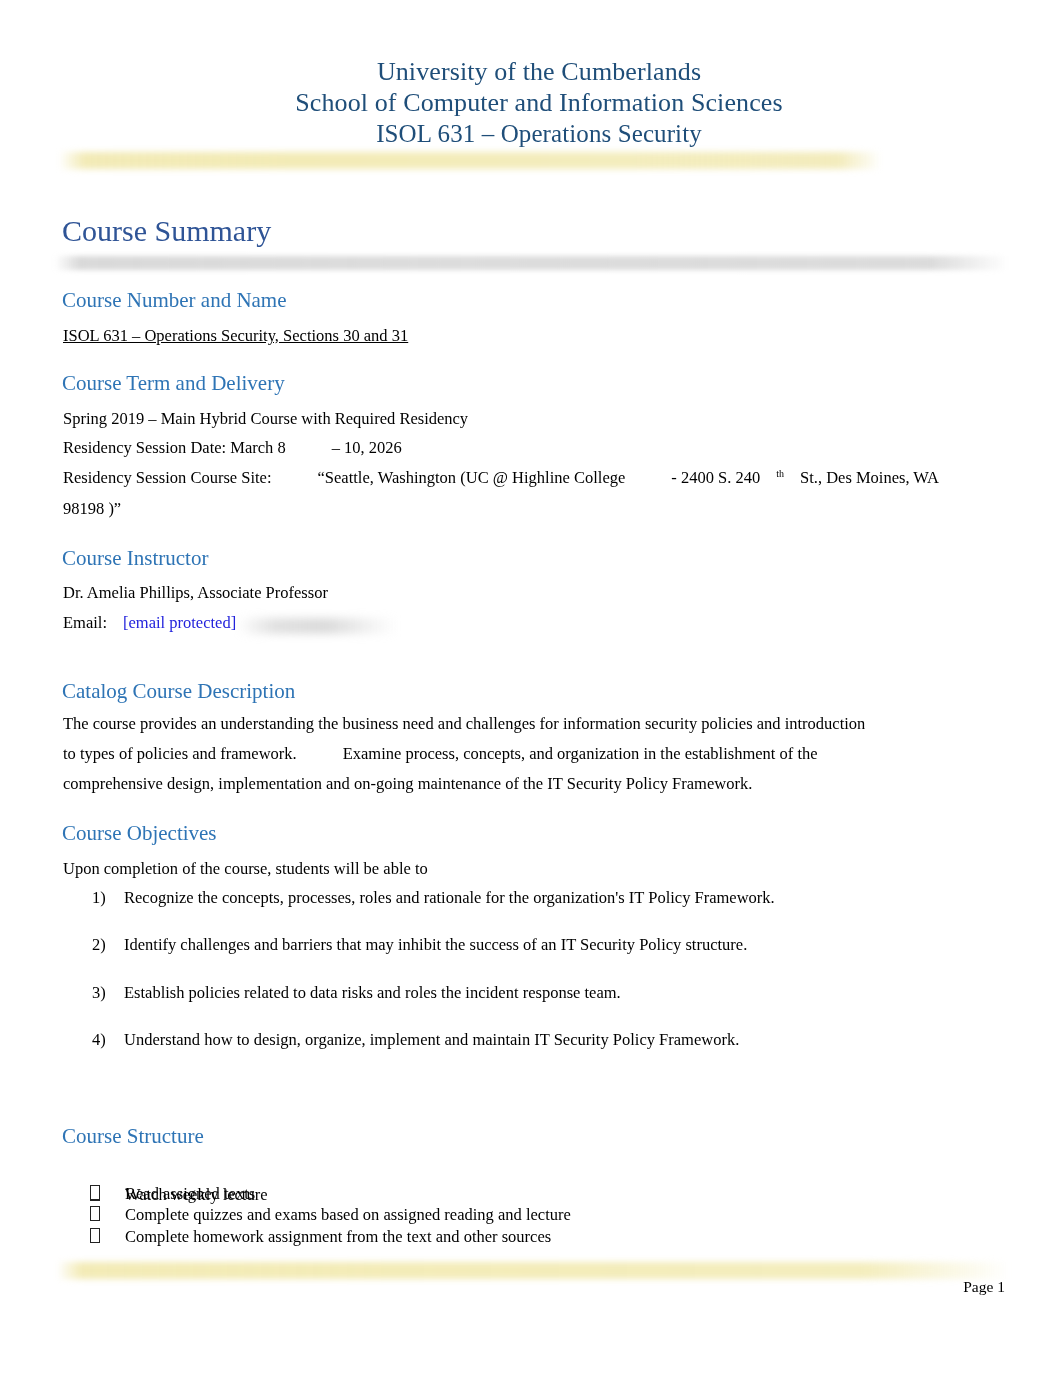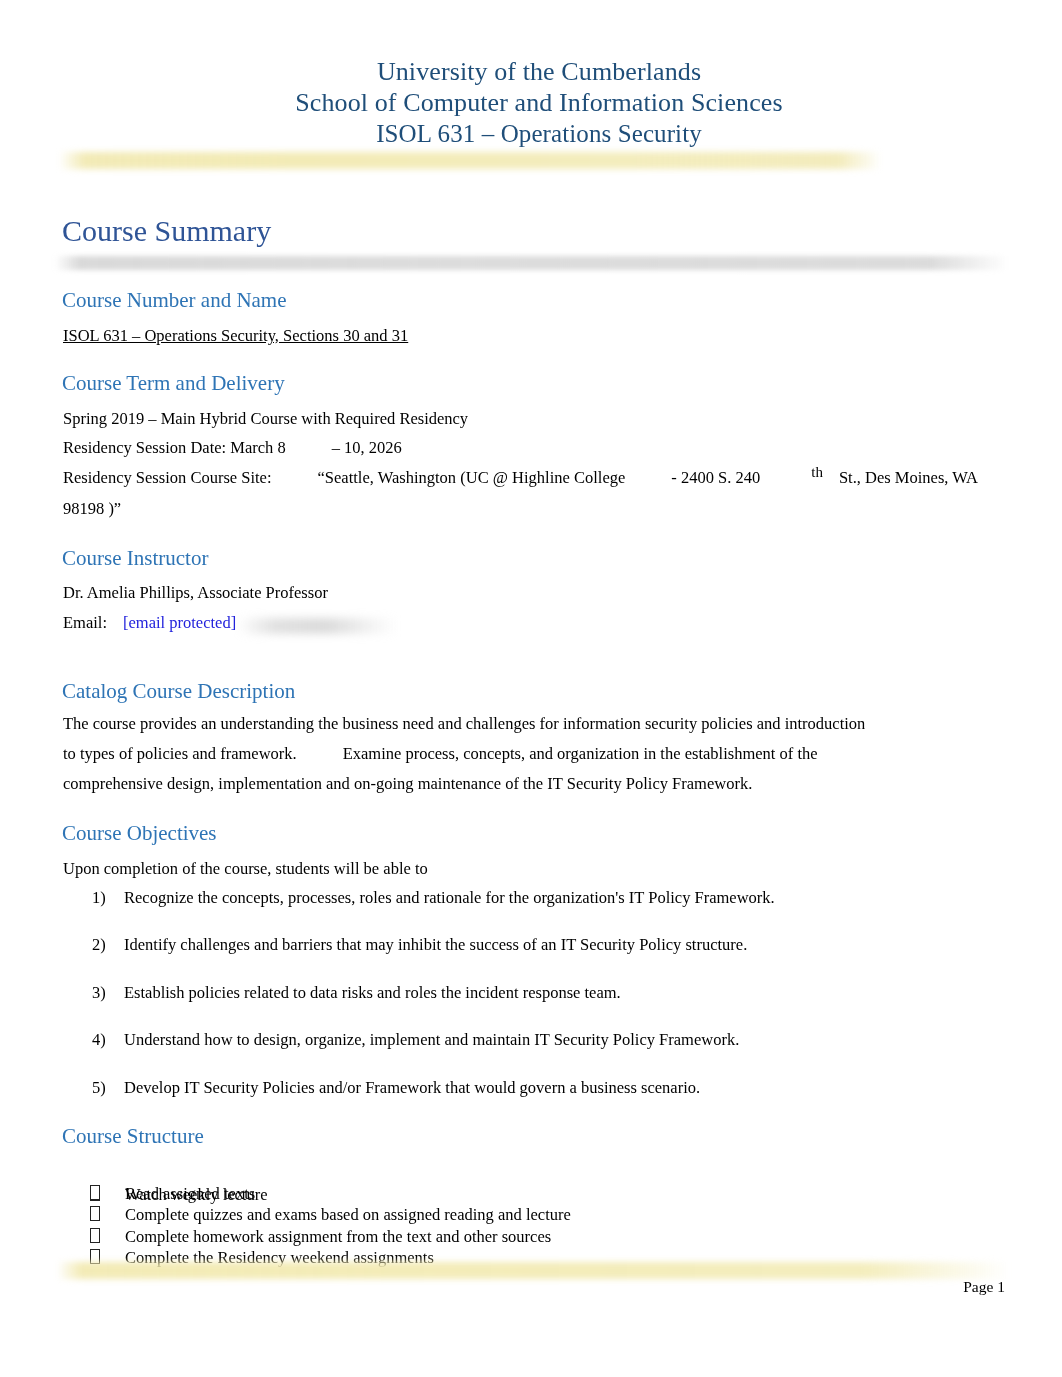--- a/index.html
+++ b/index.html
@@ -114,24 +114,23 @@
     position: absolute;
     left: 63px;
     font-size: 16.5px;
     line-height: 22px;
     color: #000000;
     white-space: nowrap;
   }
   .tab-gap { display: inline-block; width: 46px; }
   .tab-gap-xs { display: inline-block; width: 16px; }
   sup.ord {
-    font-size: 15px;
+    font-size: 10px;
     vertical-align: super;
     line-height: 0;
-    margin-left: 35px;
   }
 
   
   .email-link {
     color: #2323DC;
     text-decoration: none;
   }
   .redaction-smudge {
     position: absolute;
     left: 238px;
@@ -258,38 +257,32 @@
   </div>
   <div class="num-item" style="top:934px;">
     <span class="marker">2)</span><span>Identify challenges and barriers that may inhibit the success of an IT Security Policy structure.</span>
   </div>
   <div class="num-item" style="top:982px;">
     <span class="marker">3)</span><span>Establish policies related to data risks and roles the incident response team.</span>
   </div>
   <div class="num-item" style="top:1029px;">
     <span class="marker">4)</span><span>Understand how to design, organize, implement and maintain IT Security Policy Framework.</span>
   </div>
-  <div class="num-item" style="top:1077px;">
-    <span class="marker">5)</span><span>Develop IT Security Policies and/or Framework that would govern a business scenario.</span>
-  </div>
 
   <div class="h2" style="top:1124px;">Course Structure</div>
 
   <div class="bul-item" style="top:1161px;margin-top:23px;">
     <span class="tofu"></span><span>Watch weekly lecture</span>
   </div>
   <div class="bul-item" style="top:1183px;">
     <span class="tofu"></span><span>Read assigned texts</span>
   </div>
   <div class="bul-item" style="top:1204px;">
     <span class="tofu"></span><span>Complete quizzes and exams based on assigned reading and lecture</span>
   </div>
   <div class="bul-item" style="top:1226px;">
     <span class="tofu"></span><span>Complete homework assignment from the text and other sources</span>
   </div>
-  <div class="bul-item" style="top:1247px;">
-    <span class="tofu"></span><span>Complete the Residency weekend assignments</span>
-  </div>
 
   <div class="footer-rule"></div>
   <div class="footer-page">Page 1</div>
 
 </div>
 
 </body></html>

